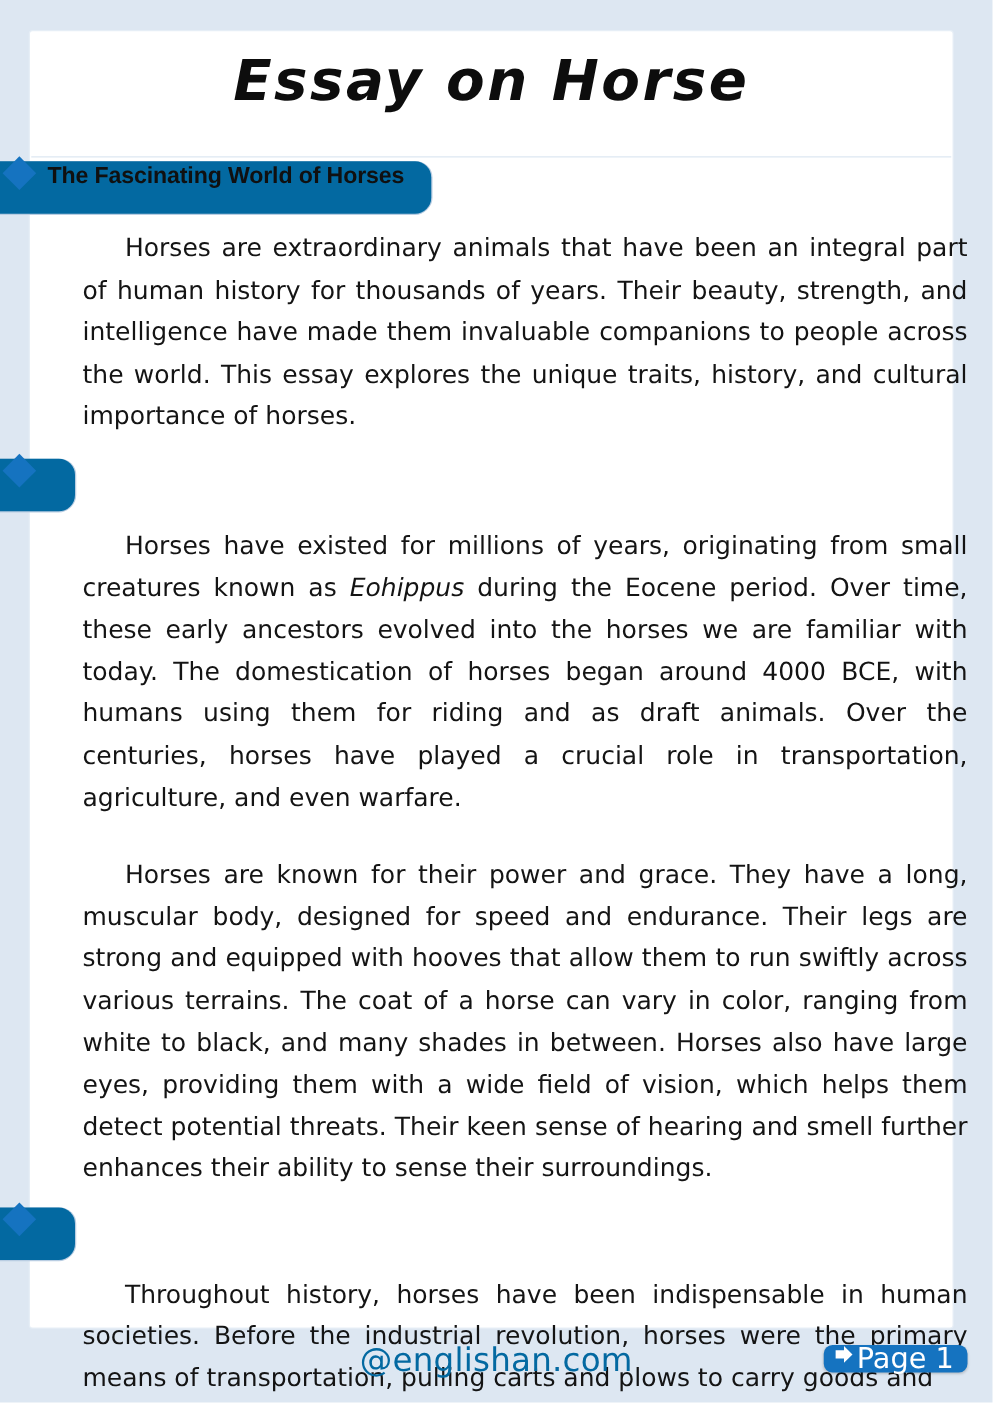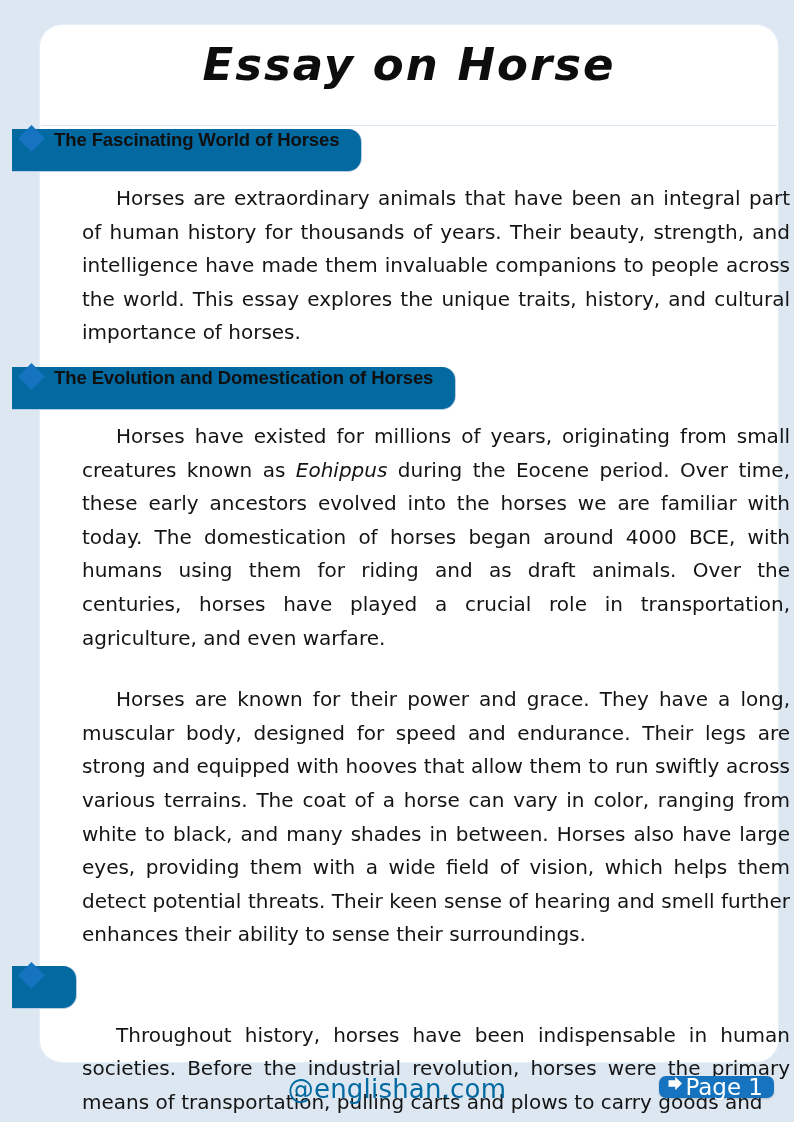--- a/index.html
+++ b/index.html
@@ -12,26 +12,26 @@
   body {
     background: #dde7f2;
     font-family: "Liberation Sans", sans-serif;
     position: relative;
     overflow: hidden;
   }
 
   
   .page-card {
     position: absolute;
-    left: 40px;
+    left: 24px;
     top: 25px;
     width: 738px;
     height: 1037px;
     background: #ffffff;
-    border-radius: 22px;
+    border-radius: 2px;
     box-shadow: 0 0 0 1px #e6eef6;
   }
 
   
   .doc-title {
     position: absolute;
     left: 0;
     top: 12px;
     width: 100%;
     text-align: center;
@@ -179,21 +179,20 @@
     <div class="section-heading">
       <span class="diamond-icon"></span>
       <span class="section-heading-label">The Fascinating World of Horses</span>
     </div>
     <p class="para"><span>Horses are extraordinary animals that have been an integral part of human history for thousands of years. Their beauty, strength, and intelligence have made them invaluable companions to people across the world. This essay explores the unique traits, history, and cultural importance of horses.</span></p>
 
     <div class="gap-md"></div>
 
     <div class="section-heading">
       <span class="diamond-icon"></span>
-      <span class="section-heading-label">The Evolution and Domestication of Horses</span>
     </div>
     <p class="para"><span>Horses have existed for millions of years, originating from small creatures known as </span><em>Eohippus</em><span> during the Eocene period. Over time, these early ancestors evolved into the horses we are familiar with today. The domestication of horses began around 4000 BCE, with humans using them for riding and as draft animals. Over the centuries, horses have played a crucial role in transportation, agriculture, and even warfare.</span></p>
 
     <div class="gap-md"></div>
 
     <p class="para"><span>Horses are known for their power and grace. They have a long, muscular body, designed for speed and endurance. Their legs are strong and equipped with hooves that allow them to run swiftly across various terrains. The coat of a horse can vary in color, ranging from white to black, and many shades in between. Horses also have large eyes, providing them with a wide field of vision, which helps them detect potential threats. Their keen sense of hearing and smell further enhances their ability to sense their surroundings.</span></p>
 
     <div class="gap-sm"></div>
 
     <div class="section-heading">

